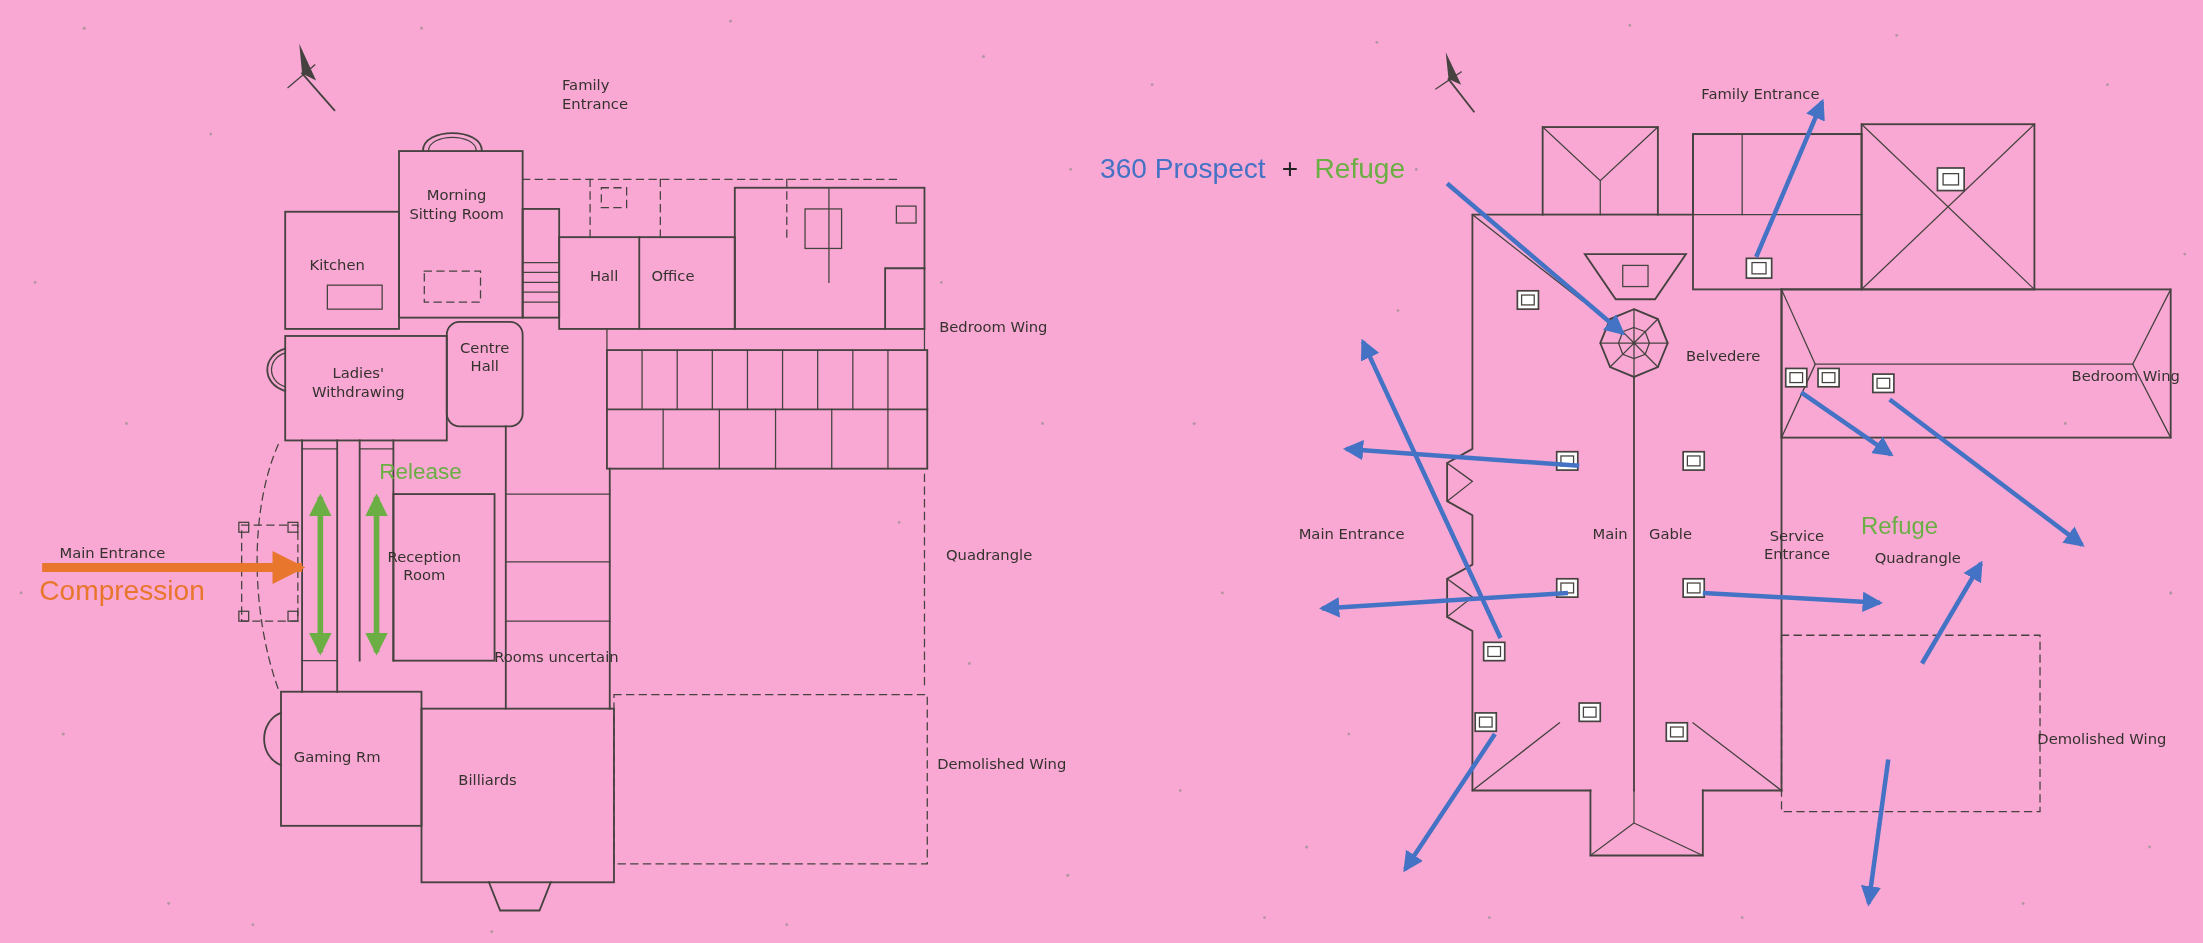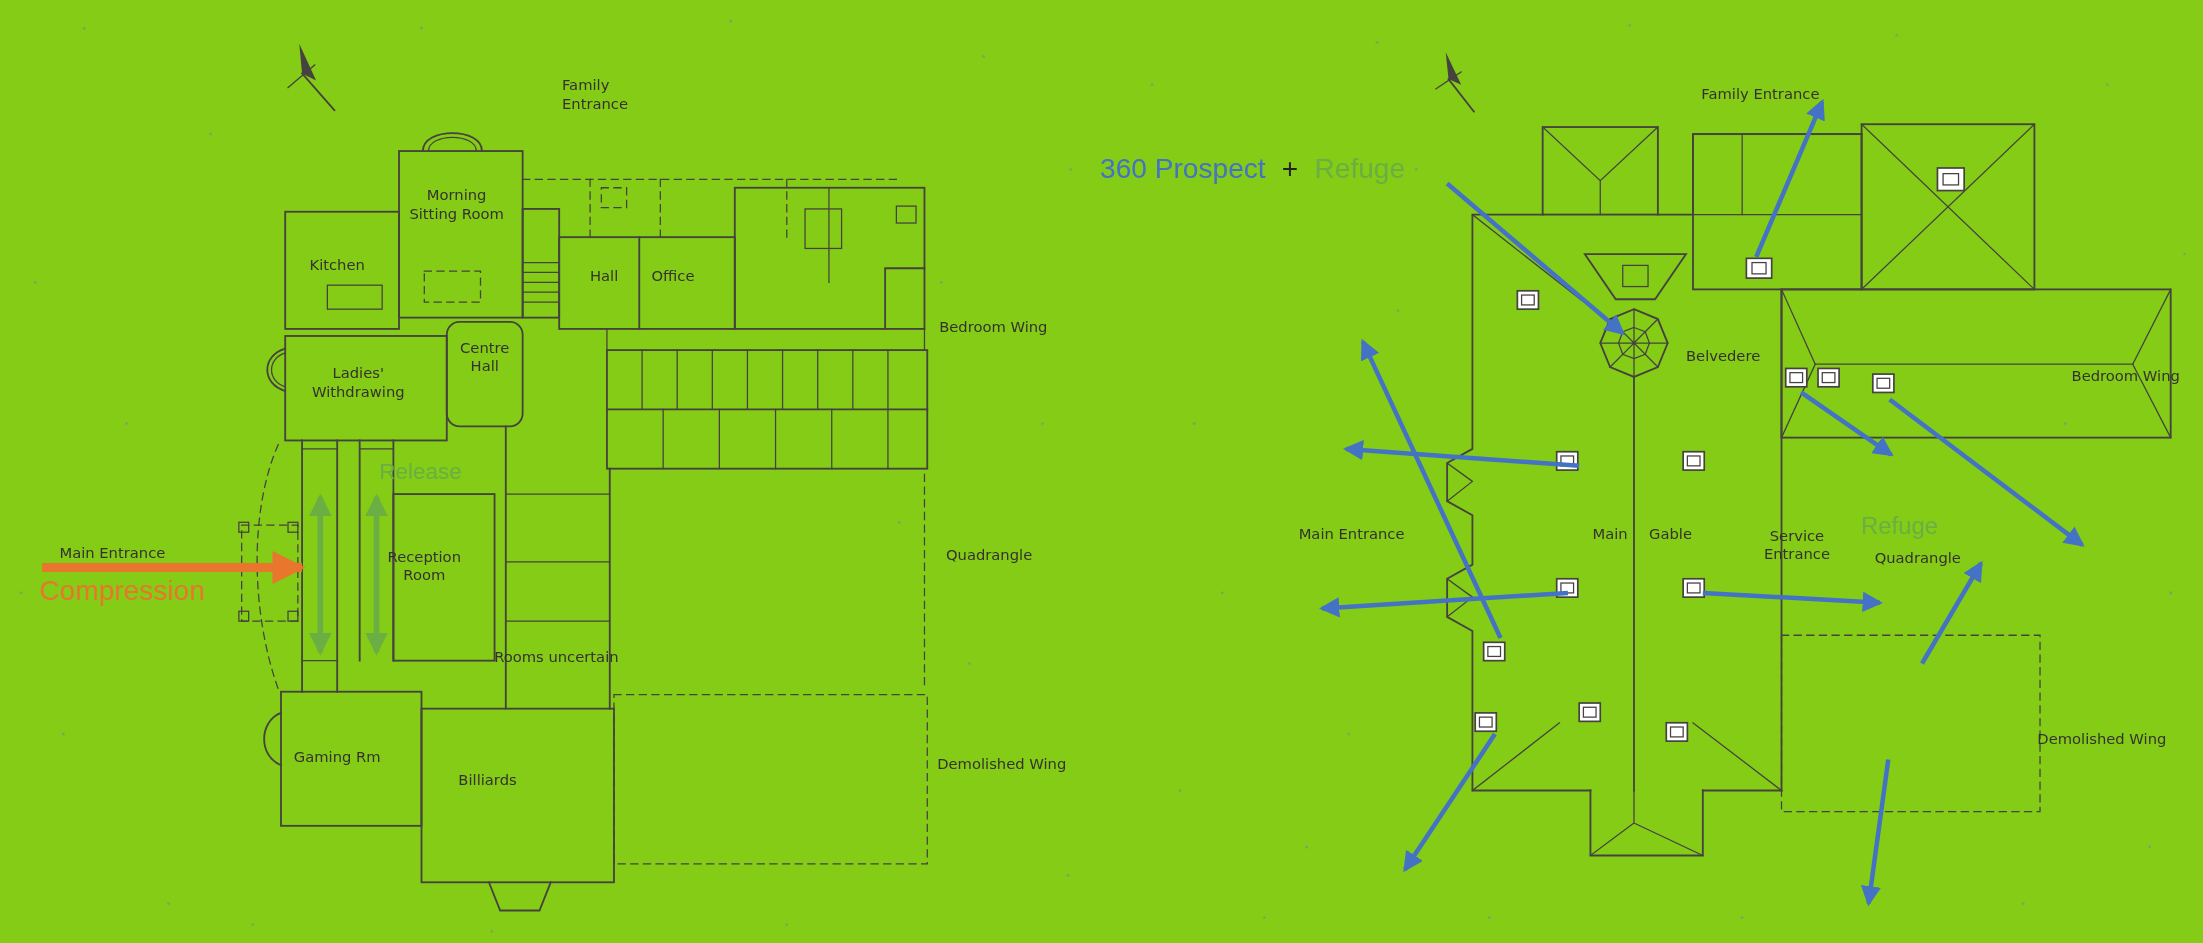--- a/index.html
+++ b/index.html
@@ -1,16 +1,16 @@
 <!DOCTYPE html>
 <html><head>
 <meta charset="utf-8">
 <style>
   html,body{margin:0;padding:0;background:#ffffff;}
-  .stage{position:relative;width:2203px;height:943px;background:#84cc16;overflow:hidden;}
+  .stage{position:relative;width:2203px;height:943px;background:#f9a8d4;overflow:hidden;}
   .stage svg{position:absolute;inset:0;width:100%;height:100%;}
   
   .wall{fill:none;stroke:#45423f;stroke-width:1.3;stroke-linecap:square;stroke-linejoin:miter;}
   .thin{stroke-width:0.9;}
   .dash{stroke-dasharray:5 4;}
   .fillink{fill:#45423f;stroke:none;}
   .chim{fill:#ffffff;stroke:#45423f;stroke-width:1.2;}
   
   text{font-family:"DejaVu Sans",sans-serif;fill:#35322e;}
   .lbl{font-size:10.5px;text-anchor:middle;}

